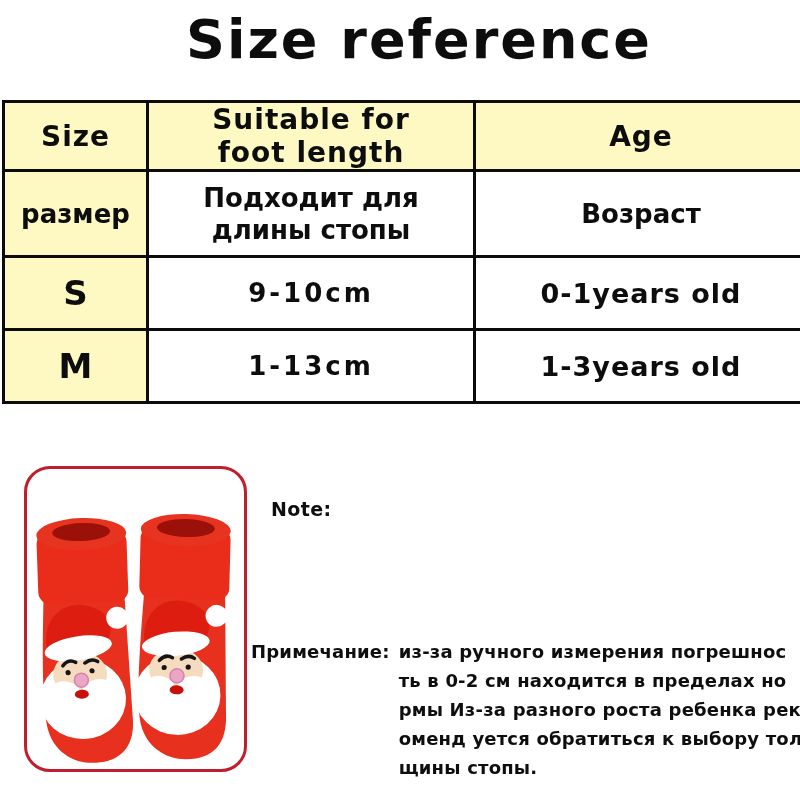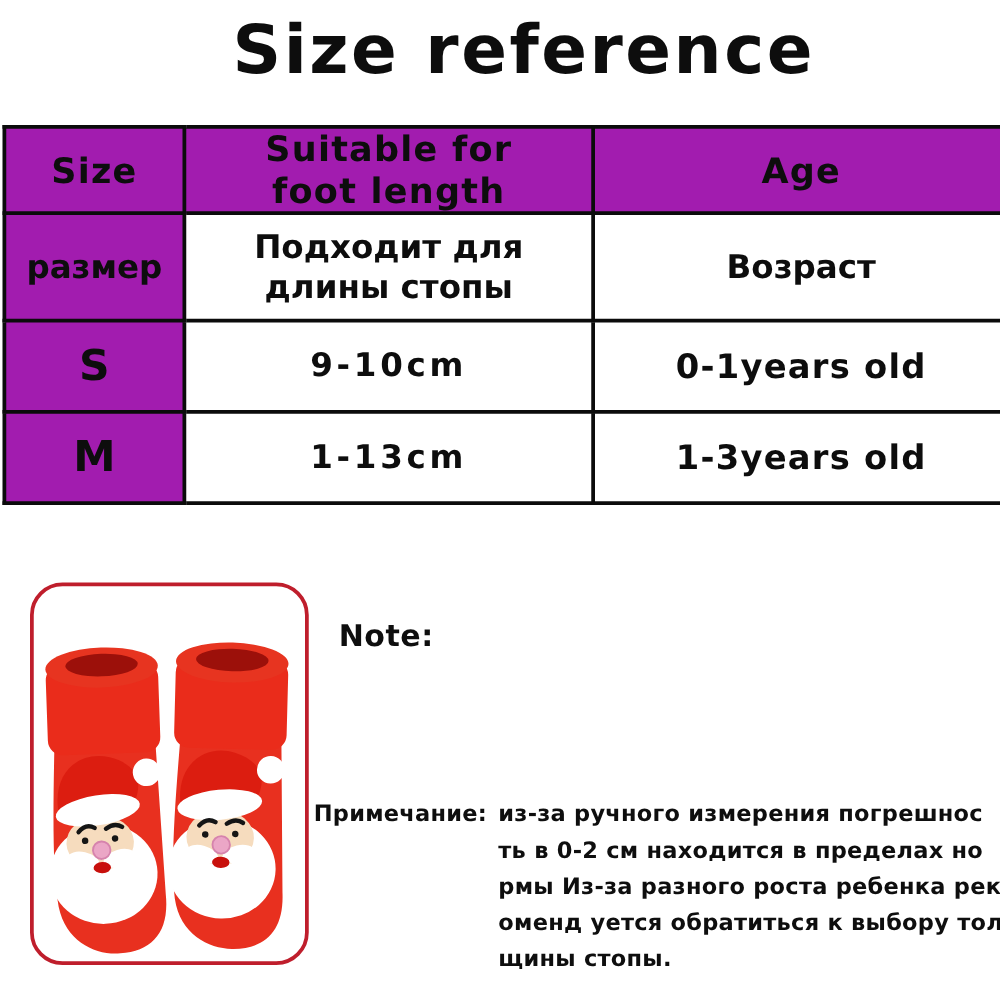--- a/index.html
+++ b/index.html
@@ -25,21 +25,21 @@
     text-align:center; vertical-align:middle;
     font-weight:bold; color:#0d0d0d;
   }
   td.col-size  { width:141px; }
   td.col-foot  { width:324px;margin-top:24px; }
   td.col-age   { width:330px; }
   tr.row-header { height:68px; }
   tr.row-ru     { height:86px; }
   tr.row-s      { height:73px; }
   tr.row-m      { height:73px; }
-  .cell-blue { background:#a21caf; }
+  .cell-blue { background:#fef9c3; }
   .pre { white-space:pre-line; }
 
   .fs-header { font-size:28px; line-height:33px; letter-spacing:1px; }
   .fs-ru     { font-size:26px; line-height:32px; }
   .fs-letter { font-size:34px; }
   .fs-cm     { font-size:26px; letter-spacing:3px; }
   .fs-age    { font-size:27px; letter-spacing:1px; }
 
   .photo-box {
     position:absolute; left:24px; top:466px; width:217px; height:300px;
@@ -47,21 +47,21 @@
     overflow:hidden;
   }
   .photo-box svg { display:block; }
 
   .note {
     position:absolute; display:flex; align-items:flex-start;
     font-weight:bold; color:#0e0e0e;
   }
   .note .label { white-space:pre; }
   .note .text  { white-space:pre; }
-  .note-en { left:271px; top:494px; font-size:24px; line-height:30px; letter-spacing:0.4px; }
+  .note-en { left:271px; top:494px; font-size:19px; line-height:30px; letter-spacing:0.4px; }
   .note-ru { left:251px; top:637px; font-size:18px;   line-height:29px; letter-spacing:0.2px; }
   .note-ru .label { margin-right:9px; }
 </style>
 </head>
 <body>
 
 <div class="page-title">Size reference</div>
 
 <table class="size-table">
   <tbody>

